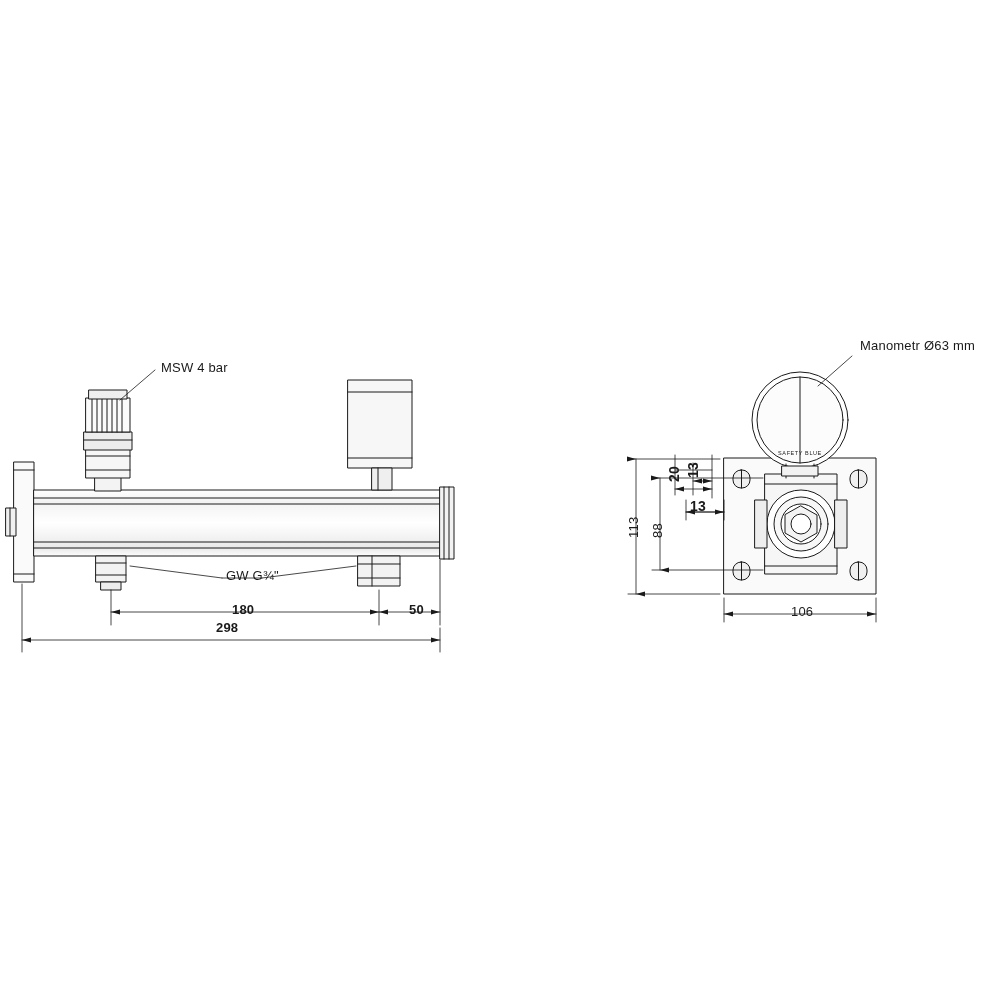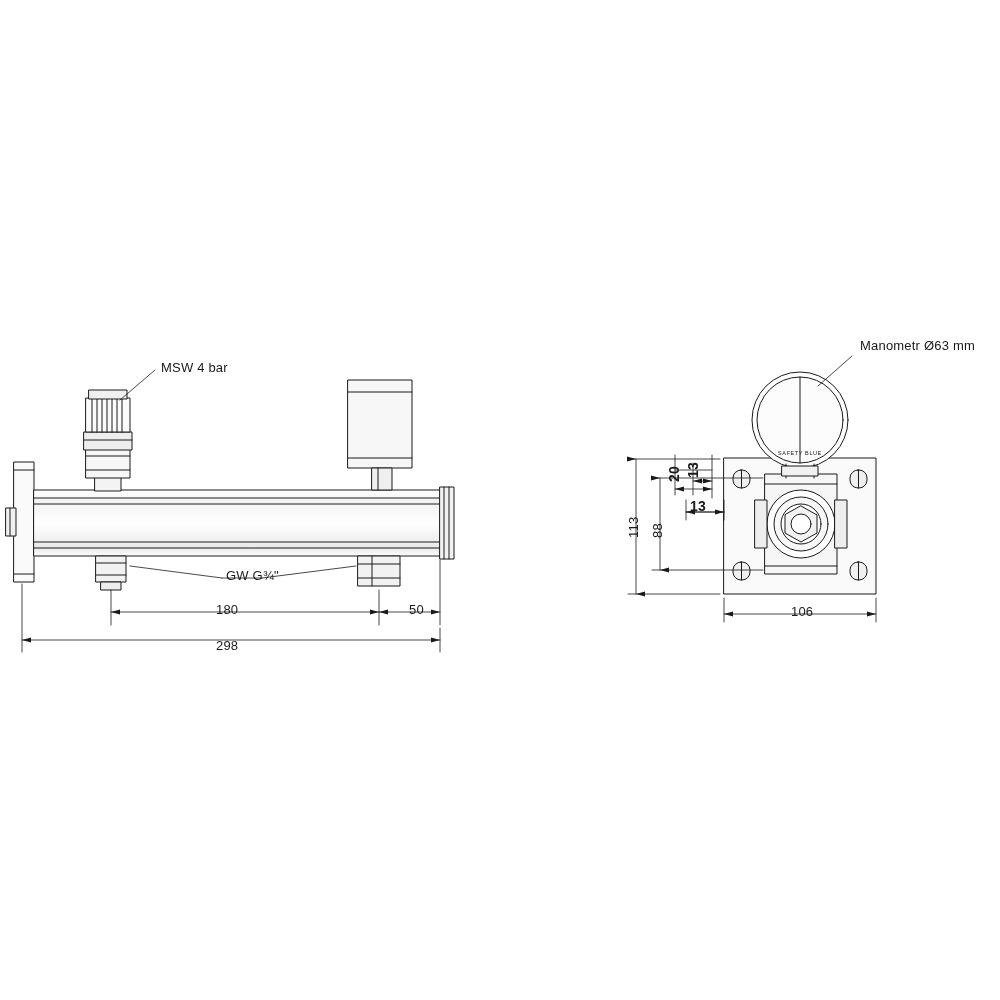--- a/index.html
+++ b/index.html
@@ -238,25 +238,25 @@
       </g>
     </g>
 
     <text x="800" y="455" text-anchor="middle" font-family="Liberation Sans, sans-serif" font-size="5.5" letter-spacing="0.6" fill="#1a1a1a">SAFETY BLUE</text>
   </svg>
 
   <div class="lbl" style="left:161px; top:360px;">MSW 4 bar</div>
 
   <div class="lbl" style="left:226px; top:568px;">GW G¾"</div>
 
-  <div class="lbl" style="left:216px; top:602px;">180</div>
-
-  <div class="lbl" style="left:409px; top:602px;">50</div>
-
-  <div class="lbl" style="left:216px; top:638px;">298</div>
+  <div class="lbl" style="left:232px; top:602px;font-weight:bold;">180</div>
+
+  <div class="lbl" style="left:409px; top:602px;font-weight:bold;">50</div>
+
+  <div class="lbl" style="left:216px; top:620px;font-weight:bold;">298</div>
 
   <div class="lbl" style="left:860px; top:338px;">Manometr Ø63 mm</div>
 
   <div class="lbl rot" style="left:626px; top:538px;">113</div>
 
   <div class="lbl rot" style="left:650px; top:538px;">88</div>
 
   <div class="lbl rot small" style="left:666px; top:482px;">20</div>
 
   <div class="lbl rot small" style="left:685px; top:478px;">13</div>

